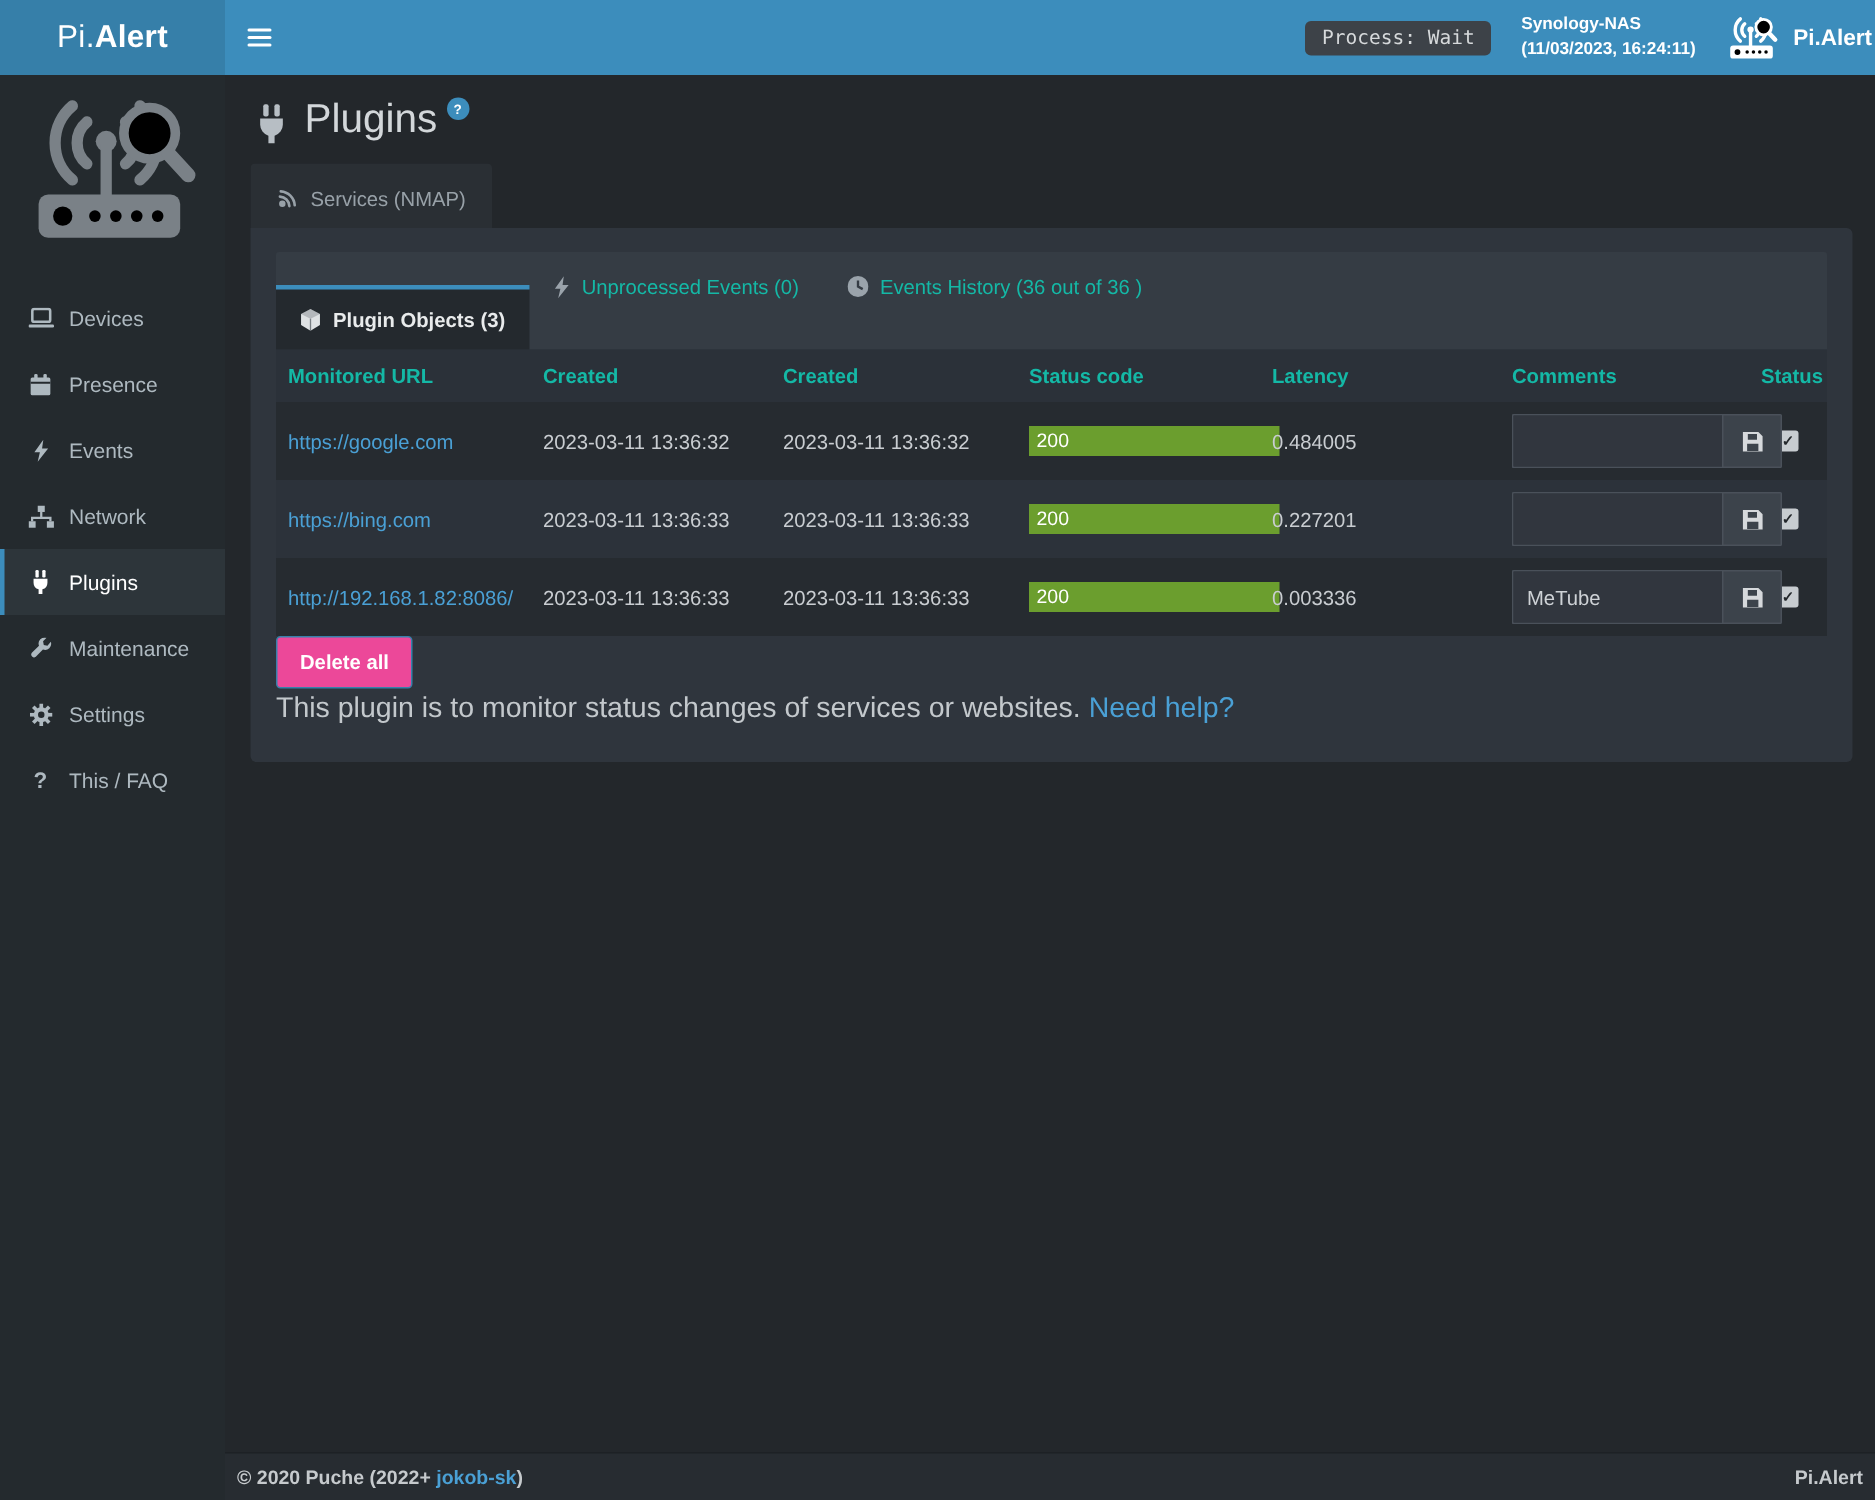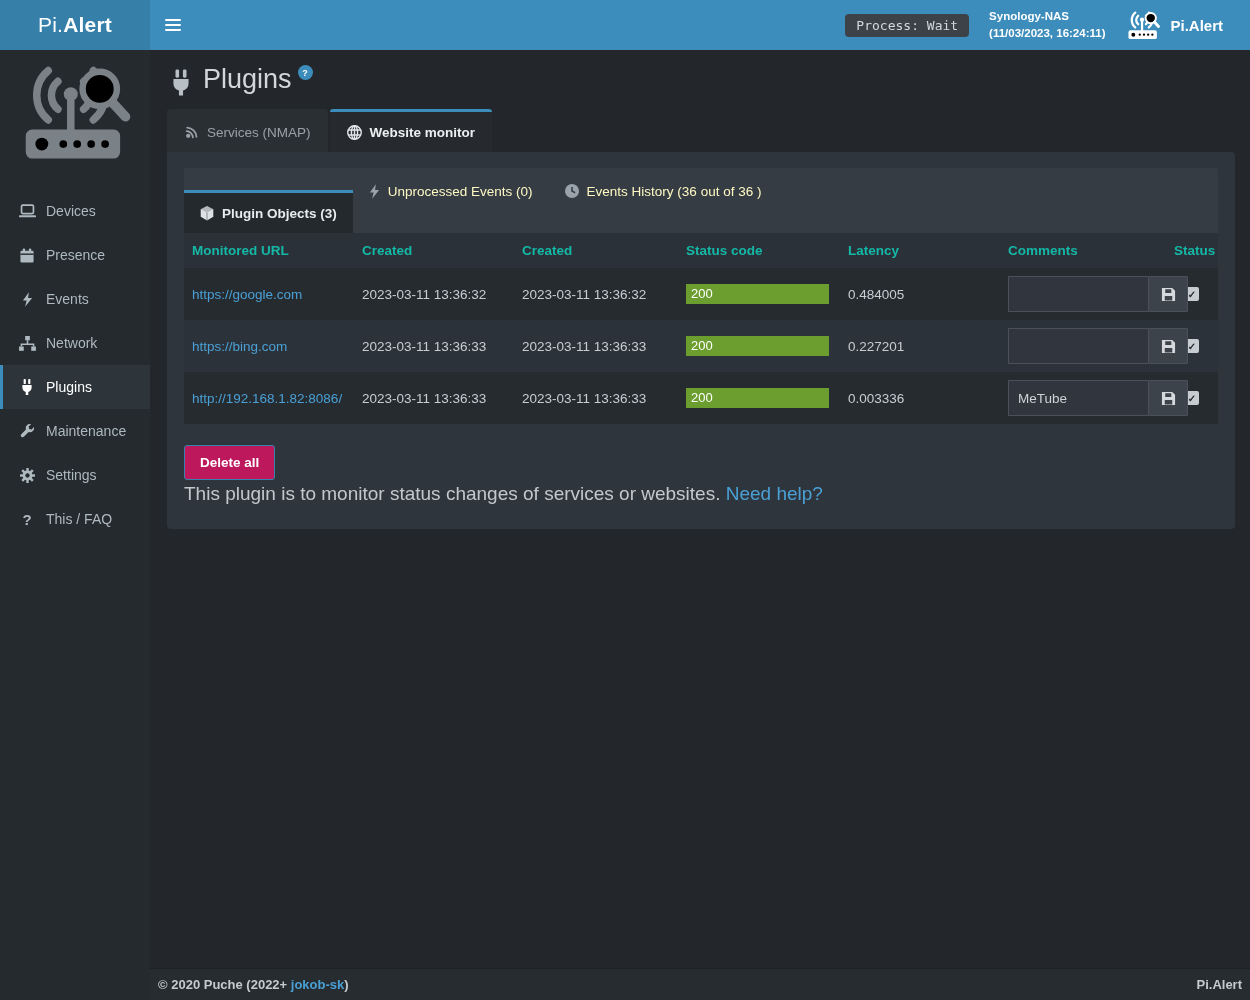--- a/index.html
+++ b/index.html
@@ -4,21 +4,21 @@
 <style>
   * { box-sizing: border-box; }
   html,body { margin:0; padding:0; width:1250px; height:1000px; overflow:hidden;
     background:#23272b; font-family:"Liberation Sans", sans-serif; }
 
   
   .topbar { display:flex; height:50px; }
   .brand { width:150px; background:#367fa9; color:#fff; display:flex; align-items:center;
     justify-content:center; font-size:21px; letter-spacing:.2px; }
   .brand .bold { font-weight:bold;text-align:right; }
-  .navbar { flex:1; background:#3c8dbc; display:flex; align-items:center; padding-right:27px; }
+  .navbar { flex:1; background:#3c8dbc; display:flex; align-items:center; padding-right:2px; }
   .hamburger { width:46px; height:50px; display:flex; flex-direction:column; gap:3px;
     align-items:center; justify-content:center; cursor:pointer; }
   .hamburger span { width:16px; height:2px; background:#fff; border-radius:1px; }
   .nav-right { margin-left:auto; display:flex; align-items:center; gap:20px; }
   .process-badge { font-family:"DejaVu Sans Mono", monospace; font-size:13px;
     background:#3d4248; color:#d6d9db; padding:4px 11px; border-radius:4px; }
   .host-info { color:#fff; font-size:11.5px; font-weight:bold; line-height:1.45; text-align:left; }
   .nav-applogo { display:flex; align-items:center; gap:9px; color:#fff; }
   .nav-applogo svg { width:36px; height:31px; }
   .nav-appname { font-size:15px; font-weight:bold; color:#fff; }
@@ -54,49 +54,49 @@
     cursor:pointer; margin-right:2px; border-radius:3px 3px 0 0; }
   .otab svg { color:#98a1a8; }
   .otab.active { background:#262a2f; color:#eceeef; border-top-color:#3c8dbc; font-weight:bold; }
   .otab.active svg { color:#e3e6e8; }
 
   
   .panel { background:#2f353d; border-radius:0 4px 4px 4px; padding:16px 17px 24px;
     min-height:292px; }
   .inner-tabs { display:flex; background:#353c44; border-radius:2px 2px 0 0; }
   .itab { display:flex; align-items:center; gap:8px; height:43px; padding:0 16px;
-    font-size:13.5px; color:#fef9c3; border-top:3px solid transparent; cursor:pointer; }
+    font-size:13.5px; color:#14b8a6; border-top:3px solid transparent; cursor:pointer; }
   .itab svg { color:#9aa3ab; }
   .itab.active { background:#24292e; border-top-color:#3c8dbc; color:#e9ebec; font-weight:bold;margin-top:22px; }
   .itab.active svg { color:#dfe2e4; }
 
   
   table { width:100%; border-collapse:collapse; table-layout:fixed; font-size:13.5px;
     color:#c9cdd1; }
   thead th { background:#2b3139; color:#14b8a6; text-align:left; font-weight:bold;
     padding:10px 8px; }
   tbody td { padding:8px 8px; vertical-align:middle; }
   tbody tr:nth-child(odd)  { background:#262b30; }
   tbody tr:nth-child(even) { background:#2c323a; }
   a { color:#4aa0d5; text-decoration:none; cursor:pointer; }
   .status-bar { background:#6b9e2e; color:#fff; height:20px; line-height:20px;
-    padding-left:5px; width:143px; font-size:13px; }
+    padding-left:5px; width:167px; font-size:13px; }
   .comment-group { display:flex; width:180px; }
   .comment-input { flex:1; min-width:0; height:36px; background:#31363e;
     border:1px solid #4a515a; border-right:none; color:#ced2d6; font-size:13.5px;
     padding:0 9px; font-family:inherit; border-radius:1px 0 0 1px; }
   .save-btn { width:40px; height:36px; background:#3c434b; border:1px solid #4a515a;
     color:#d6d9dc; display:flex; align-items:center; justify-content:center; cursor:pointer;
     border-radius:0 1px 1px 0; }
   .checkbox { width:14px; height:14px; background:#c7ccd0; border-radius:2px; margin:0 auto;
     display:flex; align-items:center; justify-content:center; cursor:pointer; }
   .checkbox::after { content:"✓"; font-size:10px; font-weight:bold; color:#24282c; }
 
   
-  .delete-btn { margin-top:21px; background:#be185d; border:1px solid #3781ab; color:#fff;
+  .delete-btn { background:#ec4899; border:1px solid #3781ab; color:#fff;
     font-size:13.5px; font-weight:bold; padding:9px 15px; border-radius:3px; cursor:pointer;
     font-family:inherit; }
   .help-text { margin-top:3px; font-size:19px; color:#c3c8cc; }
   .footer { height:32px; background:#272c31; border-top:1px solid #1d2125; display:flex;
     align-items:center; justify-content:space-between; padding:0 8px; font-size:13px;
     font-weight:bold; color:#c6cacd; }
 </style>
 </head>
 <body>
 
@@ -254,28 +254,20 @@
       </div>
 
       <div class="outer-tabs">
         <div class="otab">
           <svg width="15" height="15" viewBox="0 0 16 16">
               <circle cx="4.5" cy="11.5" r="2.3" fill="currentColor"></circle>
               <path d="M9.5 13.2 a7 7 0 0 0 -6.7 -6.7 M13.3 12.6 a10.6 10.6 0 0 0 -9.9 -9.9" stroke="currentColor" stroke-width="1.9" fill="none" stroke-linecap="round"></path>
             </svg>
           <span>Services (NMAP)</span>
         </div>
-        <div class="otab active">
-          <svg width="15" height="15" viewBox="0 0 16 16">
-              <circle cx="8" cy="8" r="7.2" fill="none" stroke="currentColor" stroke-width="1.5"></circle>
-              <ellipse cx="8" cy="8" rx="3.3" ry="7.2" fill="none" stroke="currentColor" stroke-width="1.5"></ellipse>
-              <path d="M1 5.4 h14 M1 10.6 h14 M8 0.8 v14.4" stroke="currentColor" stroke-width="1.5" fill="none"></path>
-            </svg>
-          <span>Website monitor</span>
-        </div>
       </div>
 
       <section class="panel">
         <div class="inner-tabs">
           <div class="itab active">
             <svg width="14" height="15" viewBox="0 0 16 17">
                 <path d="M8 0 L15.2 3.7 v8.4 L8 16.5 L0.8 12.1 V3.7 Z" fill="currentColor"></path>
                 <path d="M8 0 L15.2 3.7 L8 7.3 L0.8 3.7 Z" fill="#353c44" opacity="0.25"></path>
                 <path d="M8 7.3 V16.5" stroke="#353c44" stroke-width="1" opacity="0.6"></path>
               </svg>

